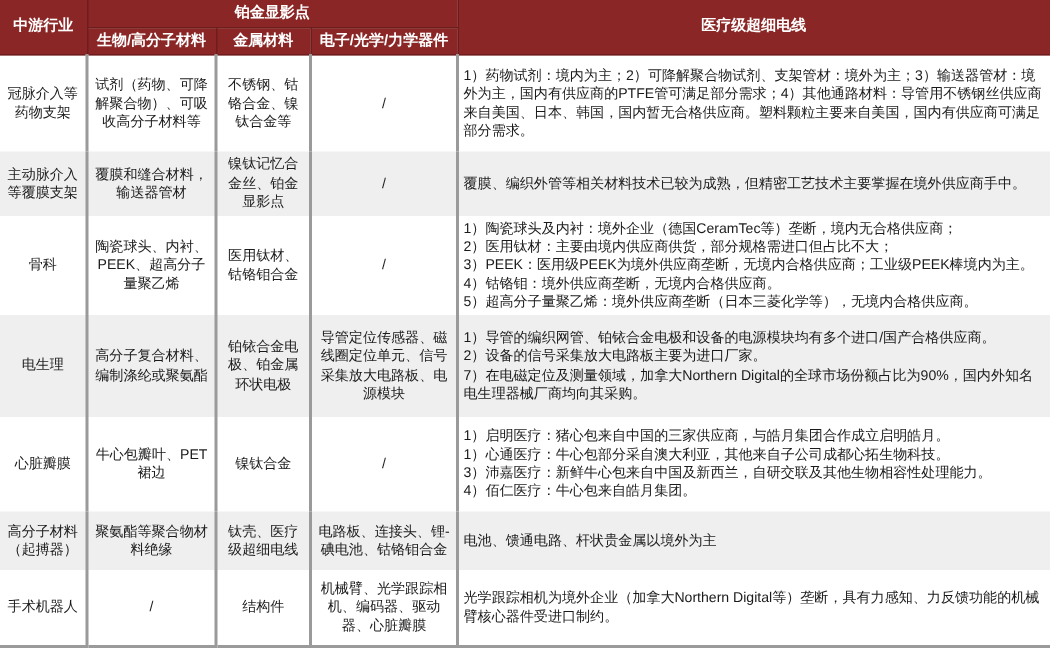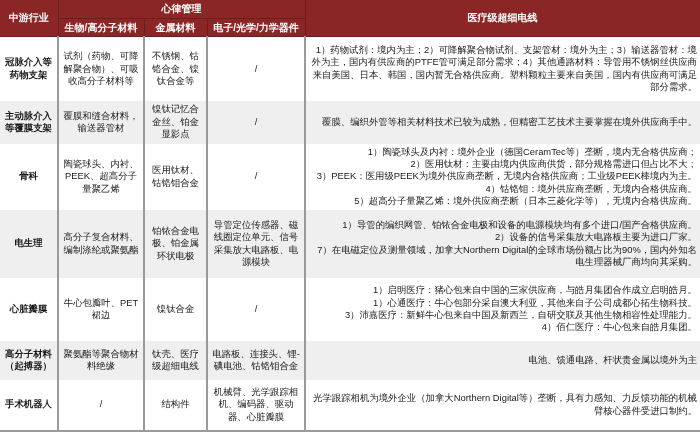--- a/index.html
+++ b/index.html
@@ -2,43 +2,43 @@
 <html><head>
 <meta charset="utf-8">
 <style>
   html, body { margin: 0; padding: 0; background: #ffffff; }
   body { width: 700px; height: 433px; overflow: hidden; font-family: "Liberation Sans", "DejaVu Sans", sans-serif; color: #1a1a1a; }
   table.supply { border-collapse: collapse; width: 700px; table-layout: fixed; font-size: 9.4px; line-height: 1.32; }
   table.supply th { background: #8b2626; color: #ffffff; font-weight: bold; font-size: 10px; text-align: center; vertical-align: middle; padding: 0 2px; border-right: 1px solid #6e1c1c; border-bottom: 1px solid #6e1c1c; }
   table.supply th.top { height: 18px; }
   table.supply th.sub { height: 17px; }
   table.supply td { padding: 2px 3px; vertical-align: middle; border-left: 2px solid #9a9a9a; }
-  table.supply td:first-child { border-left: none; font-weight: bold; }
+  table.supply td:first-child { border-left: none; }
   table.supply td.c { text-align: center; }
-  table.supply td.l { text-align: right; margin-top: 36px; }
+  table.supply td.l { text-align: left; margin-top: 36px; }
   tr.odd td { background: #ffffff; }
   tr.even td { background: #efefef; }
   tr.last td { border-bottom: 2px solid #9a9a9a; }
   .line { display: block; }
 </style>
 </head>
 <body>
 
 <table class="supply">
   <colgroup>
     <col style="width:58px">
     <col style="width:86px">
     <col style="width:63px">
     <col style="width:98px">
     <col style="width:395px">
   </colgroup>
   <thead>
     <tr>
       <th class="top" rowspan="2">中游行业</th>
-      <th class="top" colspan="3">心律管理</th>
+      <th class="top" colspan="3">铂金显影点</th>
       <th class="top" rowspan="2">医疗级超细电线</th>
     </tr>
     <tr>
       <th class="sub">生物/高分子材料</th>
       <th class="sub">金属材料</th>
       <th class="sub">电子/光学/力学器件</th>
     </tr>
   </thead>
   <tbody>
     <tr class="odd" style="height:64px">

